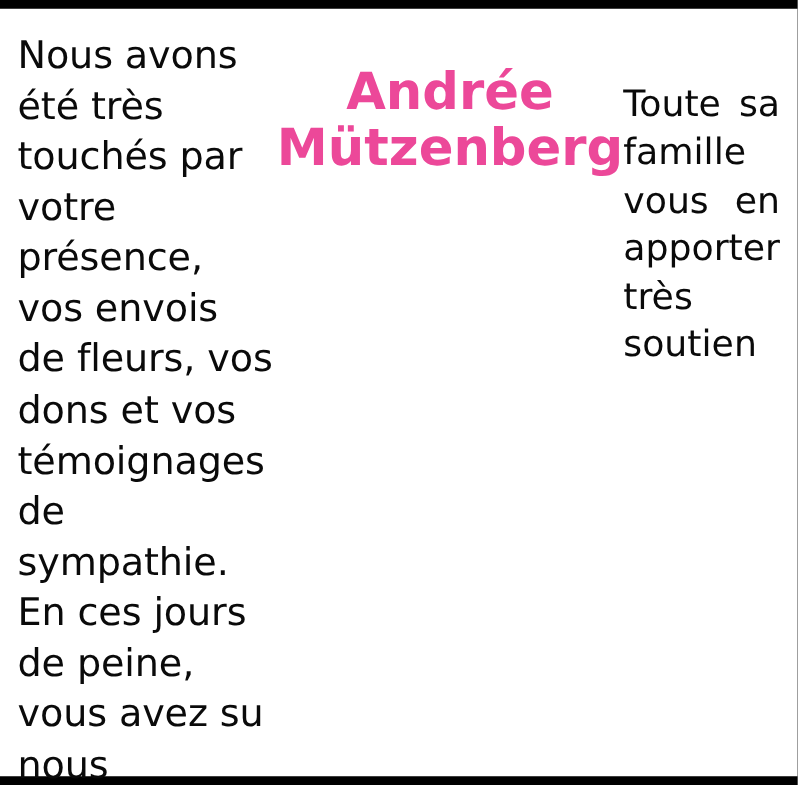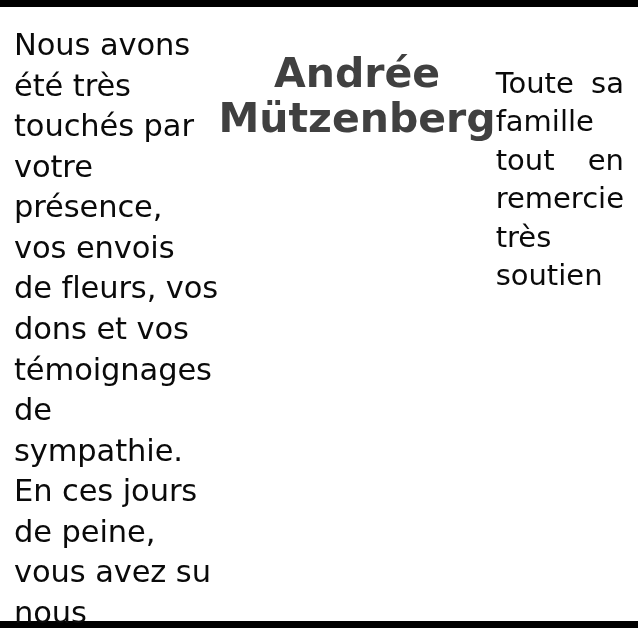--- a/index.html
+++ b/index.html
@@ -35,21 +35,21 @@
     margin: 0;
     white-space: pre-line;
   }
   .name-block {
     text-align: center;
     margin: 26px 0 18px 0;
   }
   .deceased-name {
     font-size: 41px;
     font-weight: bold;
-    color: #404040;
+    color: #ec4899;
     letter-spacing: 0px;
     line-height: 1.1;
     margin: 0;
   }
   .closing-text {
     font-size: 29px;
     line-height: 1.33;
     color: #0a0a0a;
     margin: 0;
     text-align: justify;
@@ -65,16 +65,16 @@
 <body>
 
 <div class="notice">
   <p class="body-text">Nous avons été très touchés par votre présence, vos envois de fleurs, vos dons et vos témoignages de sympathie. En ces jours de peine, vous avez su nous apporter tout le réconfort et le soutien dont nous avions besoin lors du départ de notre chère maman, grand-maman, arrière-grand-maman et parente</p>
 
   <div class="name-block">
     <h1 class="deceased-name">Andrée Mützenberg</h1>
   </div>
 
   <p class="closing-text">
-    <span>Toute sa famille tout en remercie très</span>
+    <span>Toute sa famille vous en apporter très</span>
     <span class="last-line">soutien</span>
   </p>
 </div>
 
 </body></html>

